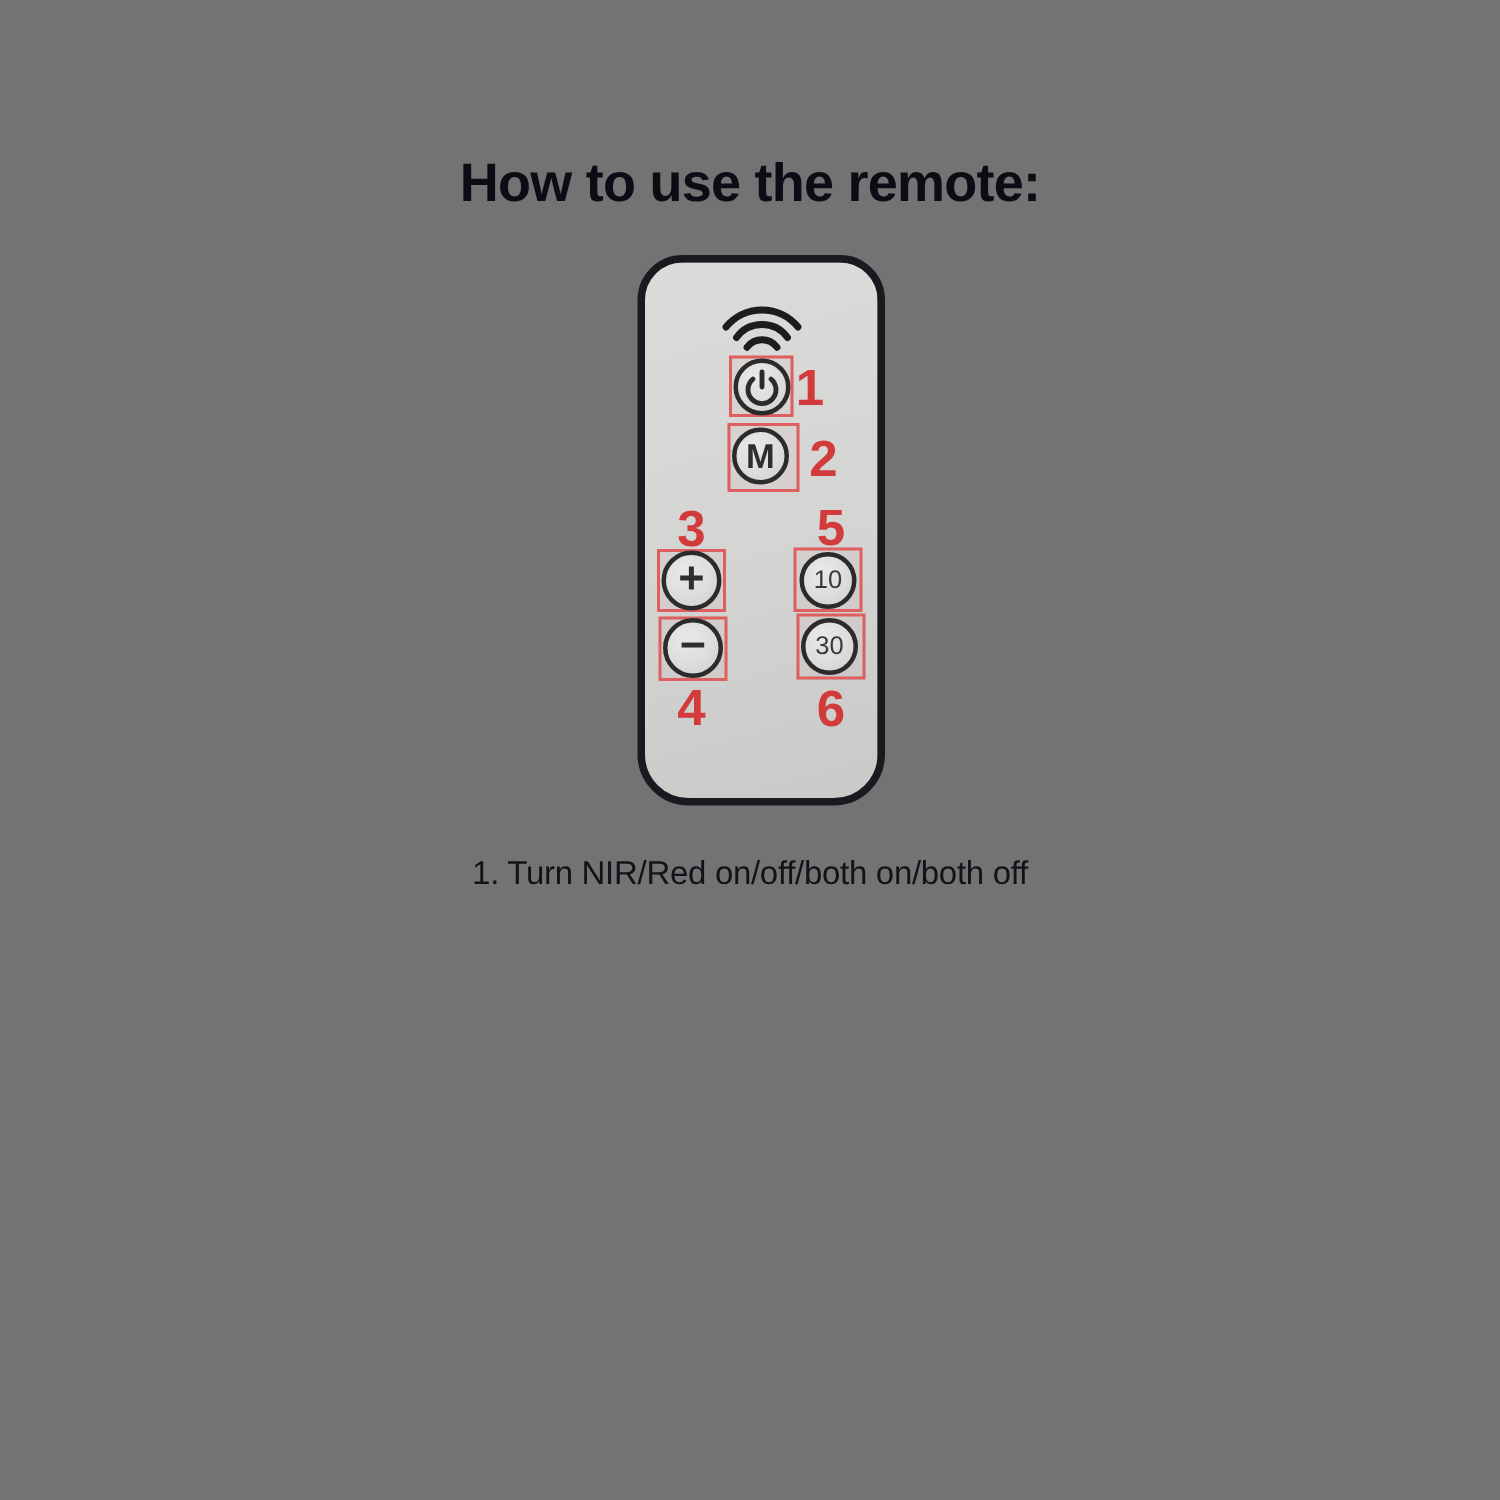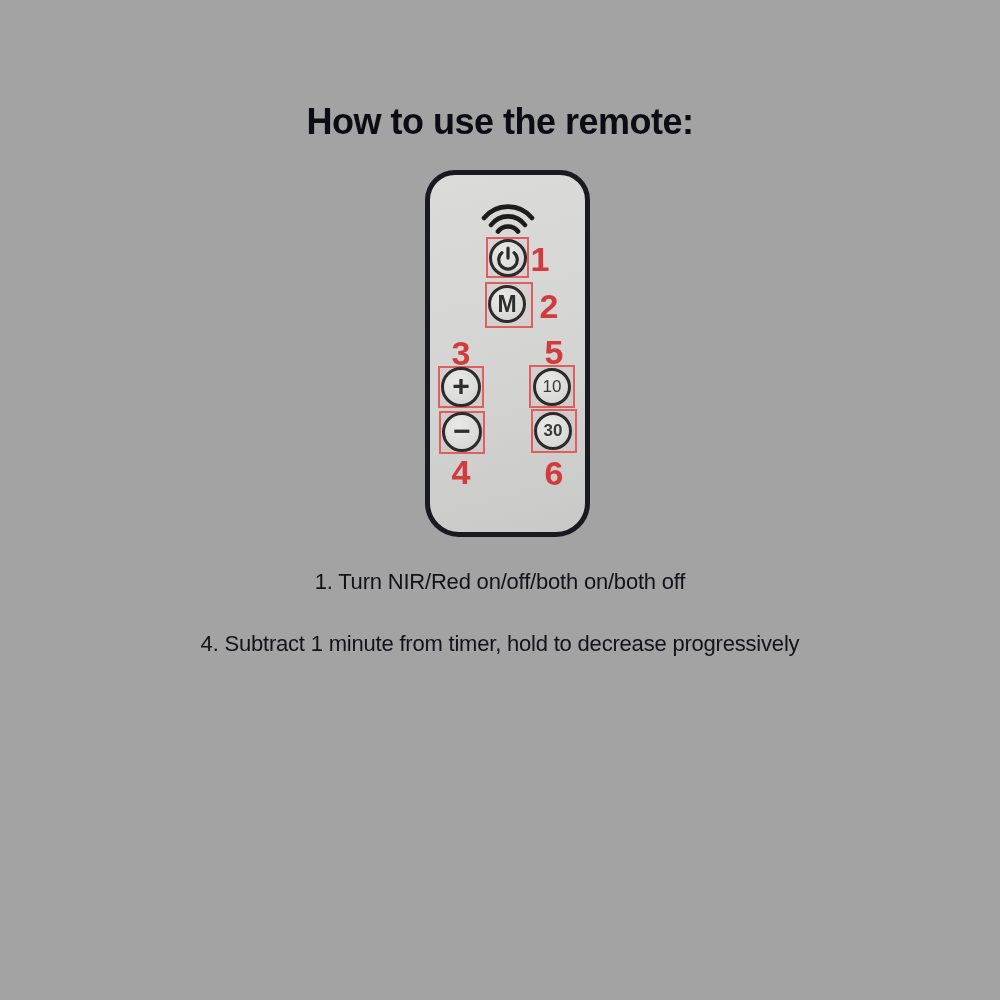--- a/index.html
+++ b/index.html
@@ -5,21 +5,21 @@
   html, body {
     margin: 0;
     padding: 0;
     background: #ffffff;
     font-family: "Liberation Sans", "DejaVu Sans", sans-serif;
   }
   .page {
     position: relative;
     width: 1000px;
     height: 1000px;
-    background: #a3a3a3;
+    background: #737373;
     overflow: hidden;
   }
   .title {
     position: absolute;
     top: 101px;
     left: 0;
     width: 100%;
     margin: 0;
     text-align: center;
     font-size: 36px;
@@ -68,21 +68,21 @@
   .btn-power  { left: 59px;  top: 64px;  width: 38px; height: 38px; }
   .btn-mode   { left: 58px;  top: 110px; width: 38px; height: 38px;
                 font-size: 23px; font-weight: 600; }
   .btn-plus   { left: 11px;  top: 192px; width: 40px; height: 40px;
                 font-size: 30px; font-weight: 700; padding-bottom: 2px; }
   .btn-minus  { left: 12px;  top: 237px; width: 40px; height: 40px;
                 font-size: 30px; font-weight: 700; padding-bottom: 2px; }
   .btn-ten    { left: 103px; top: 193px; width: 38px; height: 38px;
                 font-size: 17px; font-weight: 400; color: #3a3a3a; }
   .btn-thirty { left: 104px; top: 237px; width: 38px; height: 38px;
-                font-size: 17px; font-weight: 700; color: #3a3a3a; }
+                font-size: 17px; font-weight: 400; color: #3a3a3a; }
   .callout-num {
     position: absolute;
     transform: translate(-50%, -50%);
     font-size: 34px;
     font-weight: 700;
     color: #d23b3b;
     line-height: 1;
   }
   .num-1 { left: 110px; top: 84px;  }
   .num-2 { left: 119px; top: 131px; }
@@ -156,16 +156,15 @@
     <button class="rbtn btn-ten">10</button>
 
     <div class="callout-box box-thirty"></div>
     <button class="rbtn btn-thirty">30</button>
     <div class="callout-num num-6">6</div>
 
   </div>
 
   <div class="instructions">
     <div class="instruction-line">1. Turn NIR/Red on/off/both on/both off</div>
-    <div class="instruction-line">4. Subtract 1 minute from timer, hold to decrease progressively</div>
   </div>
 
 </div>
 
 </body></html>

